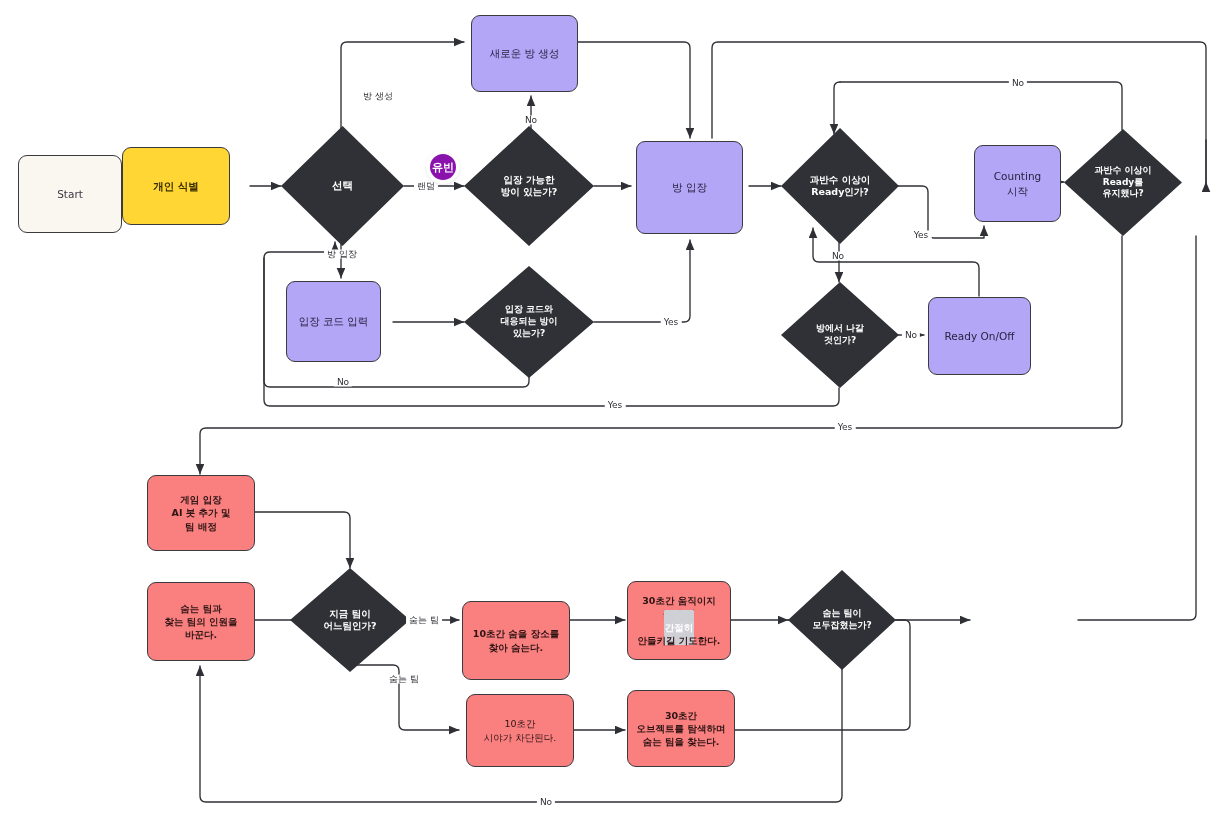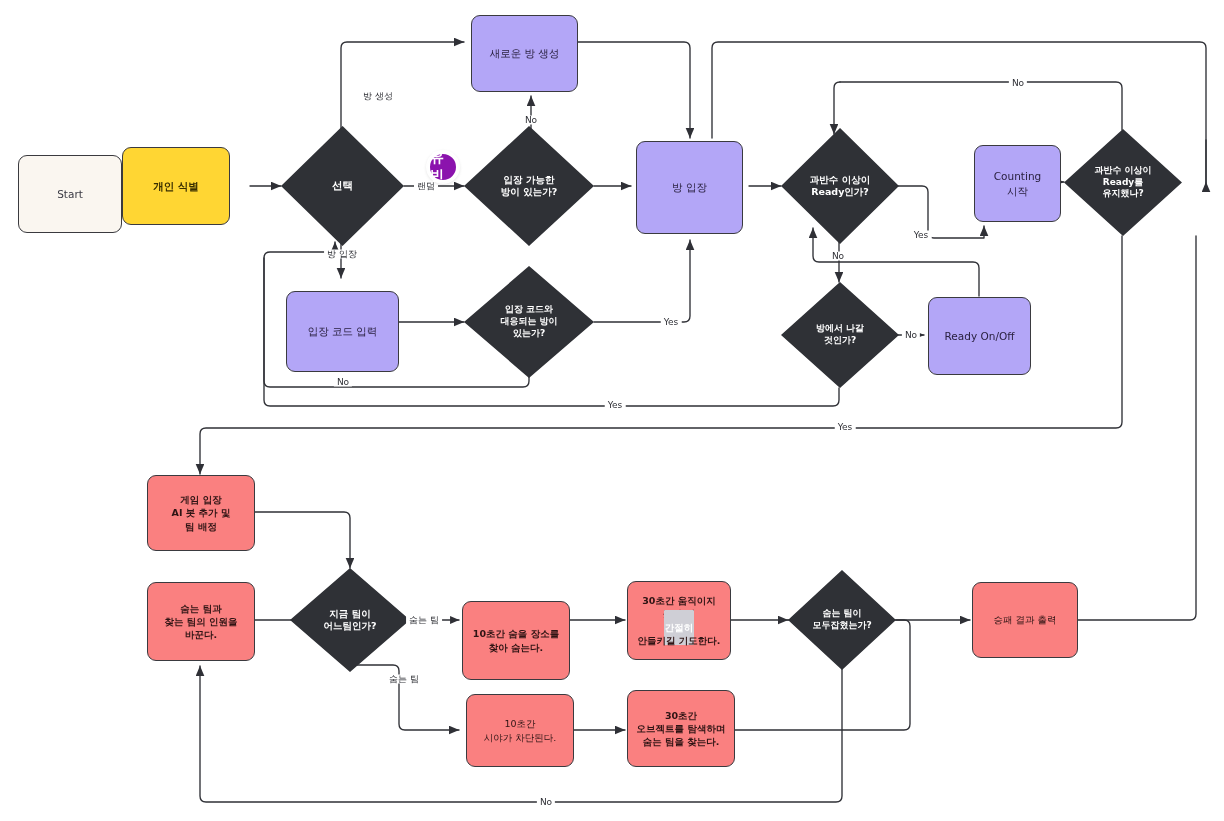--- a/index.html
+++ b/index.html
@@ -13,21 +13,21 @@
   .diamond .dshape{position:absolute;left:0;top:0;width:100%;height:100%;}
   .diamond .lbl{position:relative;z-index:2;line-height:1.3;color:#ffffff;font-weight:bold;}
   .t-start{background:#faf6f0;color:#3a3a44;font-size:10.5px;}
   .t-yellow{background:#ffd633;color:#3a2f00;font-size:10.5px;font-weight:bold;text-align:center;}
   .t-purple{background:#b3a6f7;color:#2a2140;font-size:10.5px;}
   .t-red{background:#fa8080;color:#2f1414;font-size:9.5px;font-weight:bold;}
   .t-red-plain{font-weight:normal;}
   .edgelbl{position:absolute;font-size:9px;color:#2f3036;background:#ffffff;padding:0 3px;white-space:nowrap;
            transform:translate(-50%,-50%);line-height:1;}
   .avatar{position:absolute;width:26px;height:26px;border-radius:50%;background:#8b13ad;color:#fff;
-          font-size:14px;font-weight:bold;display:flex;align-items:center;justify-content:center;
+          font-size:11px;font-weight:bold;display:flex;align-items:center;justify-content:center;
           border:2.5px solid #ffffff;box-shadow:0 0 0 2px rgba(255,255,255,.95),0 1px 4px rgba(0,0,0,.28);z-index:9;}
   .hl{background:#cfcfd6;color:#ffffff;padding:12px 1px;border-radius:1px;}
 </style>
 </head>
 <body>
 
 <div id="canvas">
 
   <svg class="edges" viewBox="0 0 1224 821">
     <defs>
@@ -135,21 +135,21 @@
     <svg class="dshape" viewBox="0 0 100 100" preserveAspectRatio="none">
       <polygon points="50,1 99,50 50,99 1,50" fill="#2f3136" stroke="#2f3136" stroke-width="1.4"></polygon>
     </svg>
     <span class="lbl ml" style="font-size:9.5px;">입장 가능한<br>방이 있는가?</span>
   </div>
 
   <div class="node rect t-purple" style="left:636px;top:141px;width:107px;height:93px;">
     <span class="lbl">방 입장</span>
   </div>
 
-  <div class="node rect t-purple" style="left:286px;top:291px;width:113px;height:81px;">
+  <div class="node rect t-purple" style="left:286px;top:281px;width:95px;height:81px;">
     <span class="lbl">입장 코드 입력</span>
   </div>
 
   <div class="node diamond" style="left:464px;top:266px;width:130px;height:112px;">
     <svg class="dshape" viewBox="0 0 100 100" preserveAspectRatio="none">
       <polygon points="50,1 99,50 50,99 1,50" fill="#2f3136" stroke="#2f3136" stroke-width="1.4"></polygon>
     </svg>
     <span class="lbl ml" style="font-size:9px;">입장 코드와<br>대응되는 방이<br>있는가?</span>
   </div>
 
@@ -213,23 +213,20 @@
     <span class="lbl ml">30초간<br>오브젝트를 탐색하며<br>숨는 팀을 찾는다.</span>
   </div>
 
   <div class="node diamond" style="left:788px;top:570px;width:108px;height:100px;">
     <svg class="dshape" viewBox="0 0 100 100" preserveAspectRatio="none">
       <polygon points="50,1 99,50 50,99 1,50" fill="#2f3136" stroke="#2f3136" stroke-width="1.4"></polygon>
     </svg>
     <span class="lbl ml" style="font-size:9px;">숨는 팀이<br>모두잡혔는가?</span>
   </div>
 
-  <div class="node rect t-red t-red-plain" style="left:972px;top:582px;width:106px;height:76px;">
-    <span class="lbl">승패 결과 출력</span>
-  </div>
 
   <div class="edgelbl" style="left:378px;top:96px;">방 생성</div>
   <div class="edgelbl" style="left:426px;top:186px;">랜덤</div>
   <div class="edgelbl" style="left:342px;top:254px;">방 입장</div>
   <div class="edgelbl" style="left:531px;top:120px;">No</div>
   <div class="edgelbl" style="left:671px;top:322px;">Yes</div>
   <div class="edgelbl" style="left:343px;top:382px;">No</div>
   <div class="edgelbl" style="left:921px;top:235px;">Yes</div>
   <div class="edgelbl" style="left:838px;top:256px;">No</div>
   <div class="edgelbl" style="left:911px;top:335px;">No</div>

